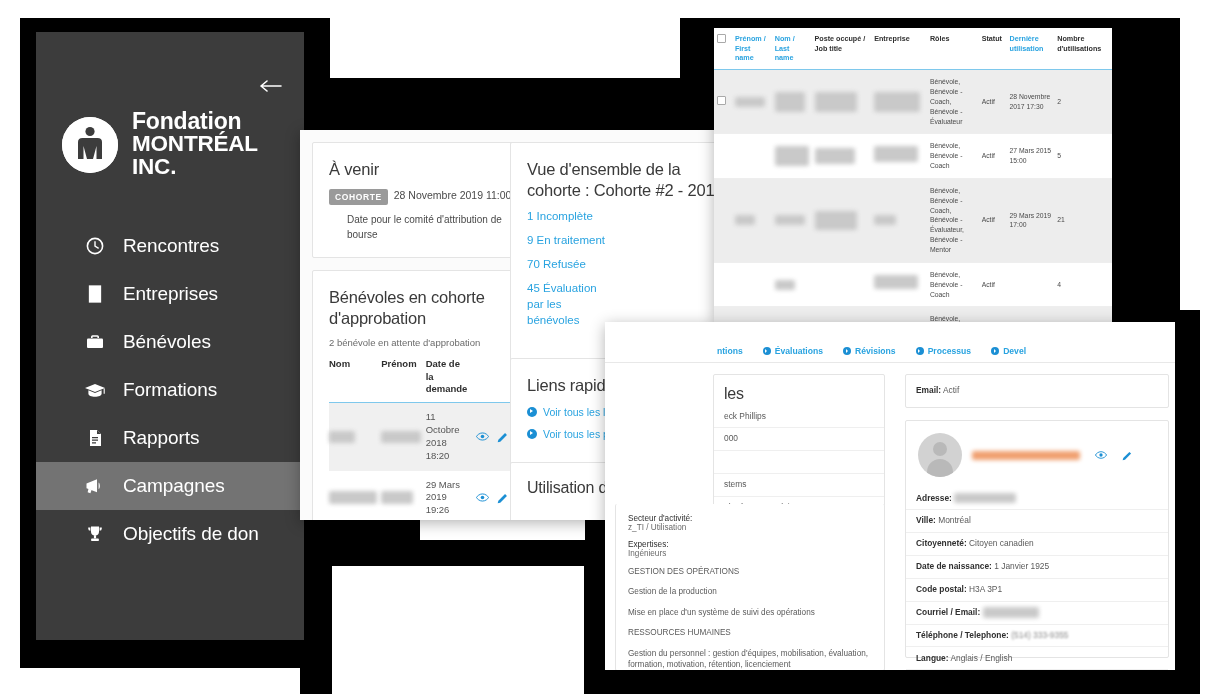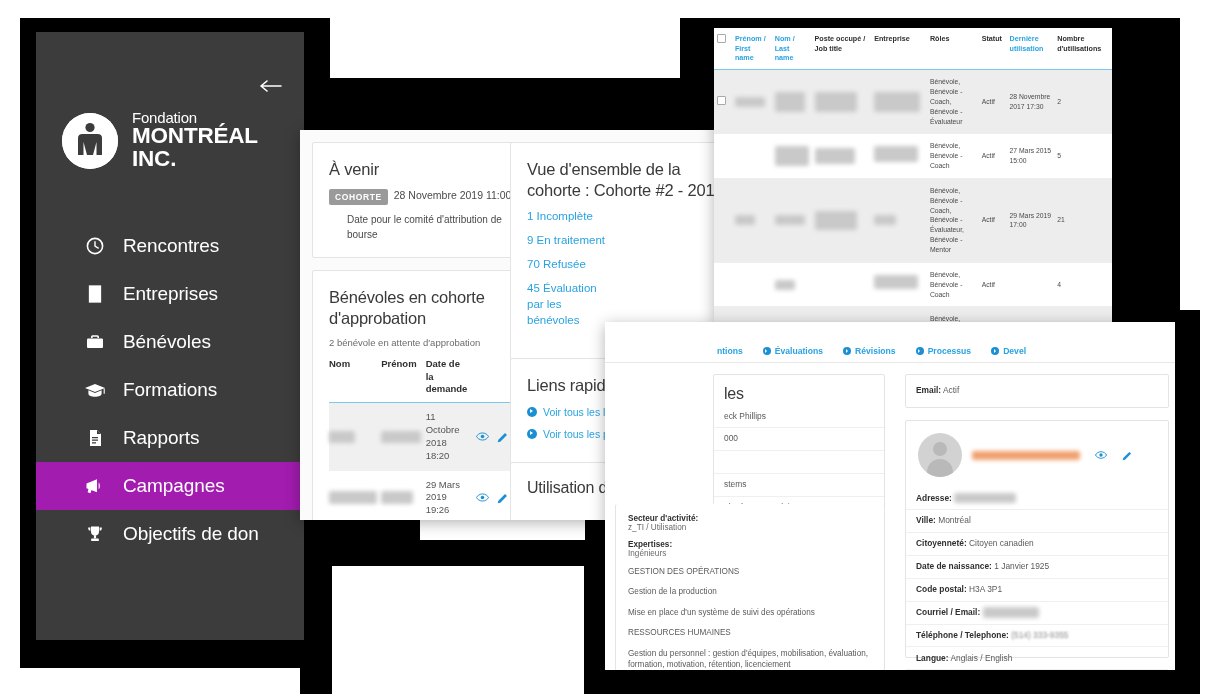--- a/index.html
+++ b/index.html
@@ -36,31 +36,31 @@
   #sidebar .brand{
     position:absolute;left:26px;top:78px;
     display:flex;align-items:center;gap:14px;
   }
   .brand-mark{
     width:56px;height:56px;border-radius:50%;
     background:#ffffff;position:relative;flex:0 0 auto;
   }
   .brand-mark svg{position:absolute;left:0;top:0;}
   .brand-text{color:#ffffff;line-height:1.02;}
-  .brand-text .l1{font-size:15px;font-weight:normal;letter-spacing:-.2px;}
+  .brand-text .l1{font-size:23px;font-weight:bold;letter-spacing:-.2px;}
   .brand-text .l2{font-size:22.5px;font-weight:bold;letter-spacing:-.2px;}
 
   #sidebar nav{position:absolute;left:0;right:0;top:190px;}
   .nav-item{
     display:flex;align-items:center;gap:17px;
     height:48px;padding-left:48px;
     color:#ffffff;cursor:pointer;
     font-size:19px;letter-spacing:-.1px;
   }
-  .nav-item.active{background:#a21caf;}
+  .nav-item.active{background:#737373;}
   .nav-ico{
     width:22px;height:22px;flex:0 0 auto;
     display:flex;align-items:center;justify-content:center;
     color:#ffffff;
   }
   .nav-ico svg{display:block;fill:#ffffff;}
 
   
   #dash{
     left:300px;top:130px;width:428px;height:390px;
@@ -197,21 +197,21 @@
   .name-red{
     display:inline-block;min-width:108px;height:9px;
     background:#f0a070;filter:blur(2.3px);border-radius:2px;
   }
 
   
   .occ-row{
     font-size:8.4px;color:#5a5a5a;
     border-bottom:1px solid #efefef;padding:5.5px 10px;line-height:1.3;
   }
-  .sec-lbl{font-size:8.2px;font-weight:bold;color:#2f2f2f;}
+  .sec-lbl{font-size:8.2px;font-weight:normal;color:#2f2f2f;}
   .sec-val{font-size:8.2px;color:#6a6a6a;margin-bottom:8px;}
   .exp-line{font-size:8.2px;color:#5a5a5a;margin-bottom:9px;line-height:1.4;}
 
   .headline-cut{
     font-size:16px;color:#3a3a3a;letter-spacing:-.2px;
   }
 </style>
 </head>
 <body>
 

